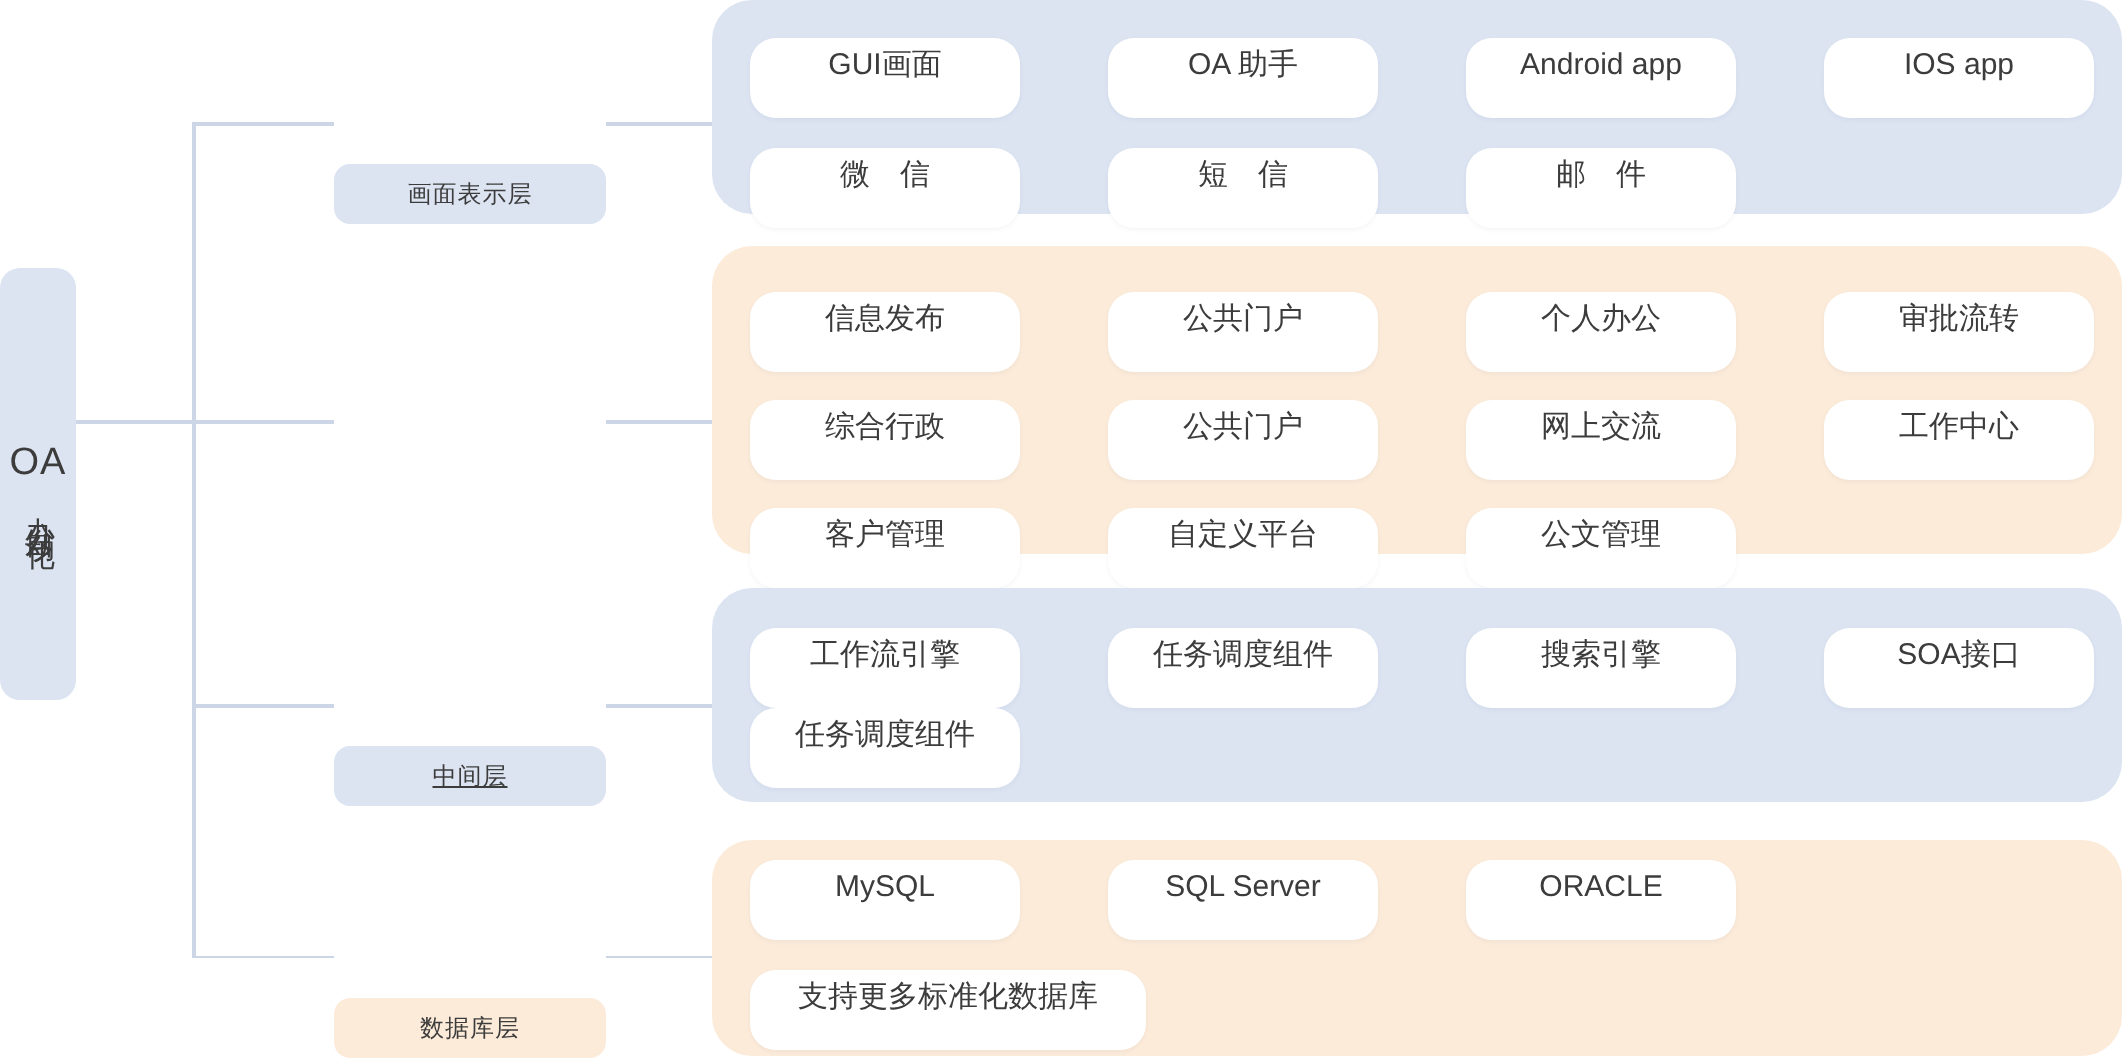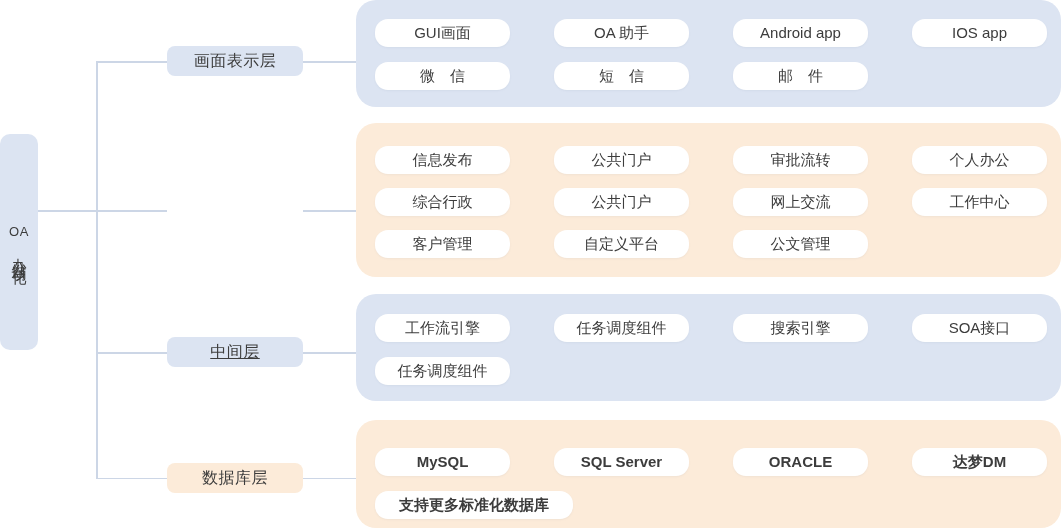--- a/index.html
+++ b/index.html
@@ -33,21 +33,21 @@
     height: 216px;
     background: #dce4f2;
     border-radius: 10px;
     display: flex;
     flex-direction: column;
     align-items: center;
     justify-content: center;
     gap: 6px;
   }
   .root-line1 {
-    font-size: 13px;
+    font-size: 19px;
     line-height: 16px;
     letter-spacing: 0.5px;
   }
   .root-vertical {
     writing-mode: vertical-rl;
     text-orientation: upright;
     font-size: 15px;
     letter-spacing: 3px;
     line-height: 18px;
   }
@@ -55,47 +55,48 @@
   
   .layer-label {
     position: absolute;
     left: 167px;
     width: 136px;
     height: 30px;
     border-radius: 8px;
     display: flex;
     align-items: center;
     justify-content: center;
-    font-size: 16px;
+    font-size: 12px;
     letter-spacing: 0.5px;
+    margin-top: 36px;
   }
   .theme-blue  { background: #dce4f2; }
   .theme-peach { background: #fcebd9; }
 
   
   .panel {
     position: absolute;
     left: 356px;
     width: 705px;
     border-radius: 20px;
     box-sizing: border-box;
     display: grid;
     grid-template-columns: repeat(4, 135px);
     column-gap: 44px;
     padding-left: 19px;
     align-content: start;
   }
   .panel-1 { top: 0;     height: 107px; padding-top: 19px; row-gap: 15px; }
   .panel-2 { top: 123px; height: 154px; padding-top: 23px; row-gap: 14px; }
-  .panel-3 { top: 294px; height: 107px; padding-top: 20px; row-gap: 15px; }
-  .panel-4 { top: 420px; height: 108px; padding-top: 28px; row-gap: 15px; font-weight: bold; }
+  .panel-3 { top: 294px; height: 107px; padding-top: 20px; }
+  .panel-4 { top: 420px; height: 108px; padding-top: 10px; row-gap: 15px; }
 
   .chip {
     width: 135px;
-    height: 28px;
+    height: 40px;
     background: #ffffff;
     border-radius: 13px;
     line-height: 28px;
     text-align: center;
     font-size: 15px;
     white-space: nowrap;
     box-shadow: 0 1px 2px rgba(120, 130, 150, 0.08);
   }
   .chip.wide {
     width: 198px;
@@ -133,22 +134,22 @@
     <div class="chip">Android app</div>
     <div class="chip">IOS app</div>
     <div class="chip">微　信</div>
     <div class="chip">短　信</div>
     <div class="chip">邮　件</div>
   </div>
 
   <div class="panel panel-2 theme-peach">
     <div class="chip">信息发布</div>
     <div class="chip">公共门户</div>
+    <div class="chip">个人办公</div>
     <div class="chip">审批流转</div>
-    <div class="chip">个人办公</div>
     <div class="chip">综合行政</div>
     <div class="chip">公共门户</div>
     <div class="chip">网上交流</div>
     <div class="chip">工作中心</div>
     <div class="chip">客户管理</div>
     <div class="chip">自定义平台</div>
     <div class="chip">公文管理</div>
   </div>
 
   <div class="panel panel-3 theme-blue">
@@ -156,17 +157,16 @@
     <div class="chip">任务调度组件</div>
     <div class="chip">搜索引擎</div>
     <div class="chip">SOA接口</div>
     <div class="chip">任务调度组件</div>
   </div>
 
   <div class="panel panel-4 theme-peach">
     <div class="chip">MySQL</div>
     <div class="chip">SQL Server</div>
     <div class="chip">ORACLE</div>
-    <div class="chip">达梦DM</div>
     <div class="chip wide">支持更多标准化数据库</div>
   </div>
 
 </div>
 
 </body></html>

